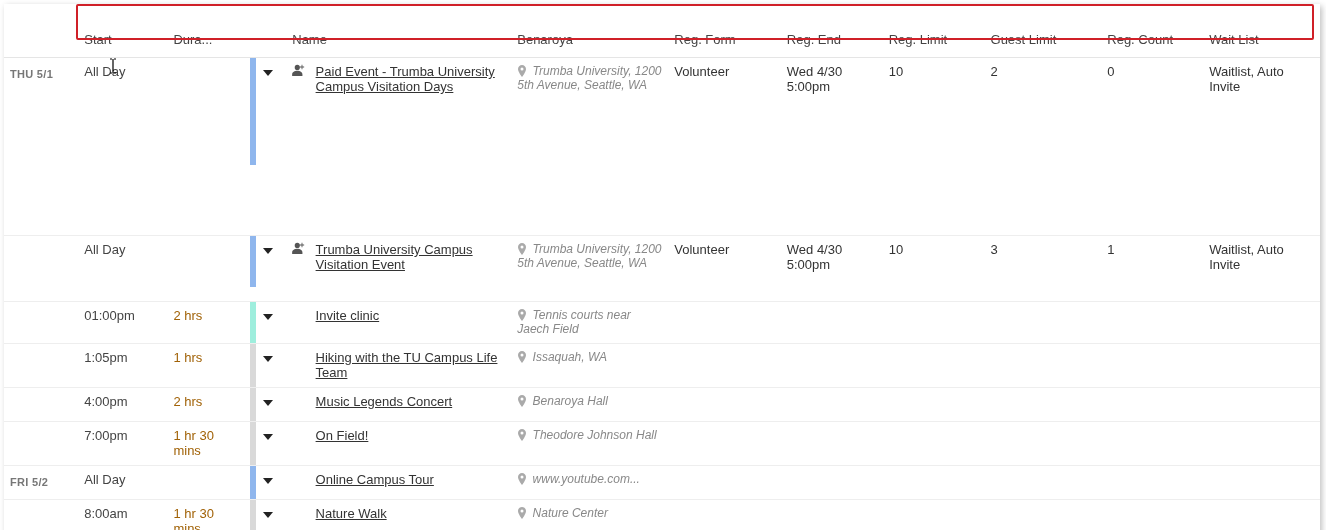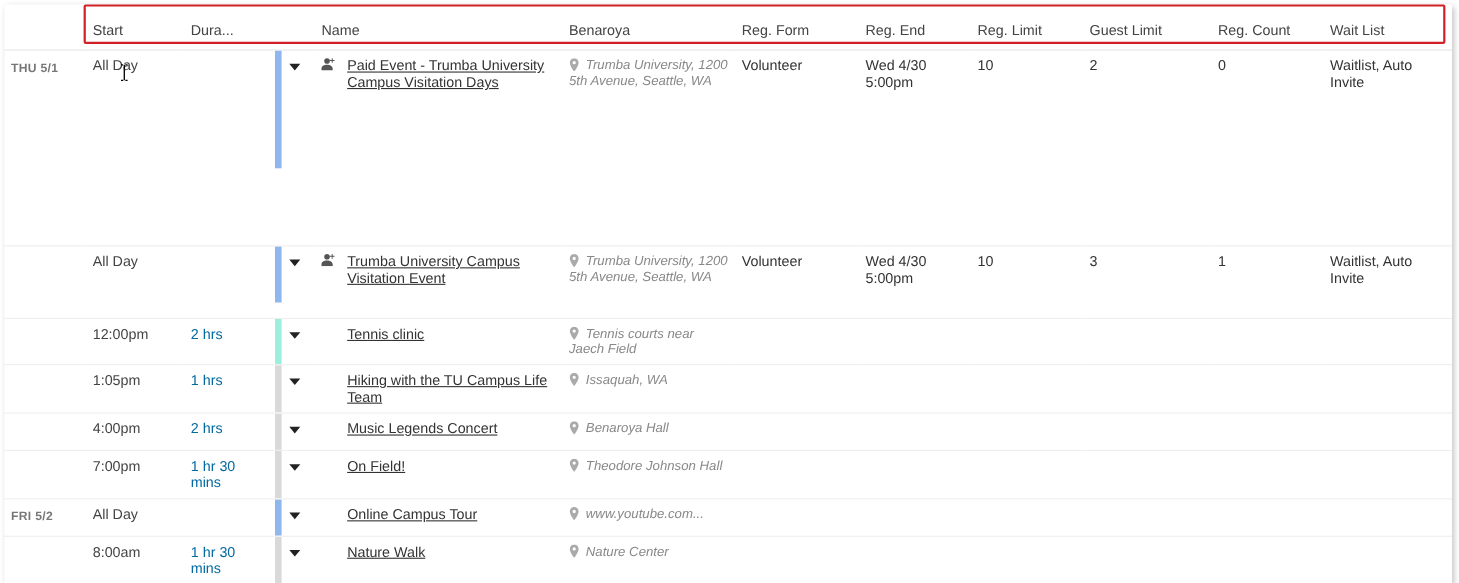--- a/index.html
+++ b/index.html
@@ -28,21 +28,21 @@
   td, th {
     vertical-align: top;
     padding: 6px 6px;
     text-align: left;
     font-weight: normal;
   }
   thead th {
     color: #444;
     font-size: 13px;
     border-bottom: 1px solid #e5e5e5;
-    padding-top: 16px;
+    padding-top: 28px;
     padding-bottom: 10px;
     white-space: nowrap;
   }
   .red-box {
     position: absolute;
     border: 2px solid #d02028;
     top: 4px;
     left: 76px;
     right: 12px;
     height: 36px;
@@ -67,21 +67,21 @@
   tbody tr { border-top: 1px solid #eee; margin-left: 14px; }
 
   .day-label {
     color: #777;
     font-size: 11px;
     font-weight: 600;
     letter-spacing: .3px;
     padding-top: 10px;
   }
   .start-cell { color:#444; }
-  .dura-cell  { color:#0369a1; }
+  .dura-cell  { color:#a16207; }
 
   .colorbar {
     width: 6px;
     height: 100%;
     min-height: 32px;
     display: block;
   }
   td.colorcell { padding:0; }
   .bar-blue   { background:#8fb6ed; }
   .bar-mint   { background:#9eeedd; }
@@ -199,28 +199,28 @@
                 </svg></span> Trumba University, 1200 5th Avenue, Seattle, WA</td>
             <td>Volunteer</td>
             <td>Wed 4/30 5:00pm</td>
             <td>10</td>
             <td>3</td>
             <td>1</td>
             <td>Waitlist, Auto Invite</td>
           </tr>
           <tr>
             <td class="day-label"></td>
-            <td class="start-cell">12:00pm</td>
+            <td class="start-cell">01:00pm</td>
             <td class="dura-cell">2 hrs</td>
             <td class="colorcell">
               <span class="colorbar bar-mint" style="height: 41px;"></span>
             </td>
             <td><span class="caret"></span></td>
             <td></td>
-            <td class="name-cell"><span class="name-link">Tennis clinic</span></td>
+            <td class="name-cell"><span class="name-link">Invite clinic</span></td>
             <td class="loc"><span><svg width="10" height="12" viewBox="0 0 10 12">
                   <path class="pin" d="M5 0C2.8 0 1 1.8 1 4c0 3 4 8 4 8s4-5 4-8C9 1.8 7.2 0 5 0zm0 5.5A1.5 1.5 0 1 1 5 2.5a1.5 1.5 0 0 1 0 3z"></path>
                 </svg></span> Tennis courts near Jaech Field</td>
             <td></td>
             <td></td>
             <td></td>
             <td></td>
             <td></td>
             <td></td>
           </tr>

